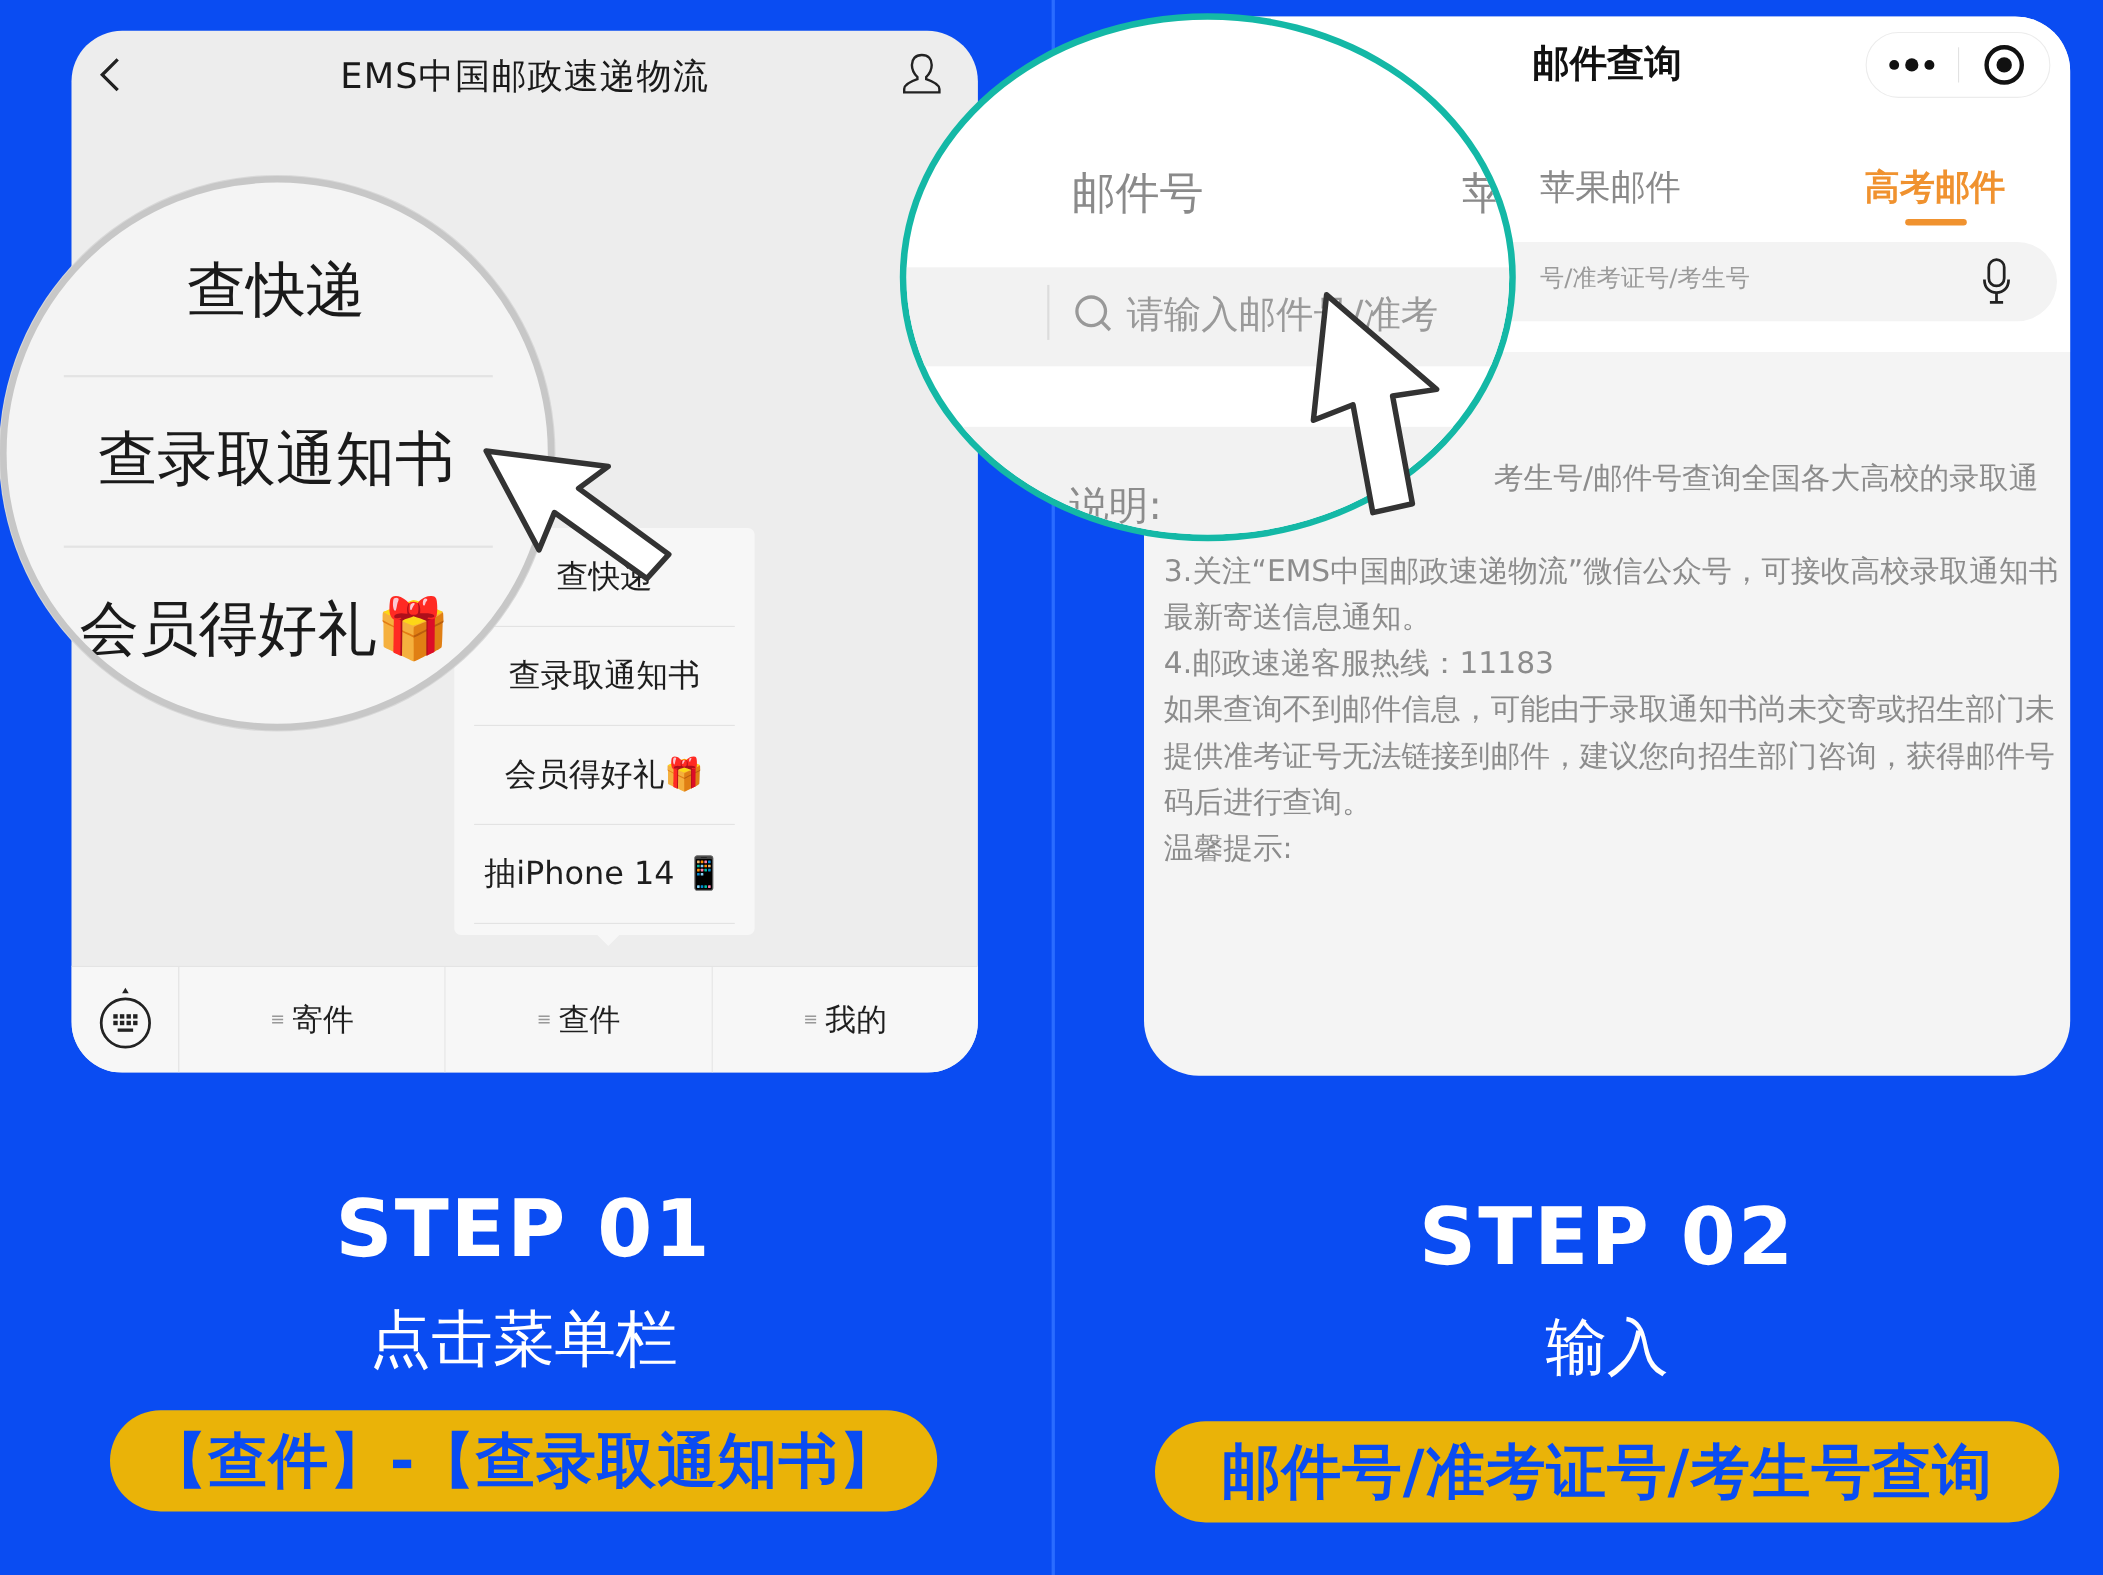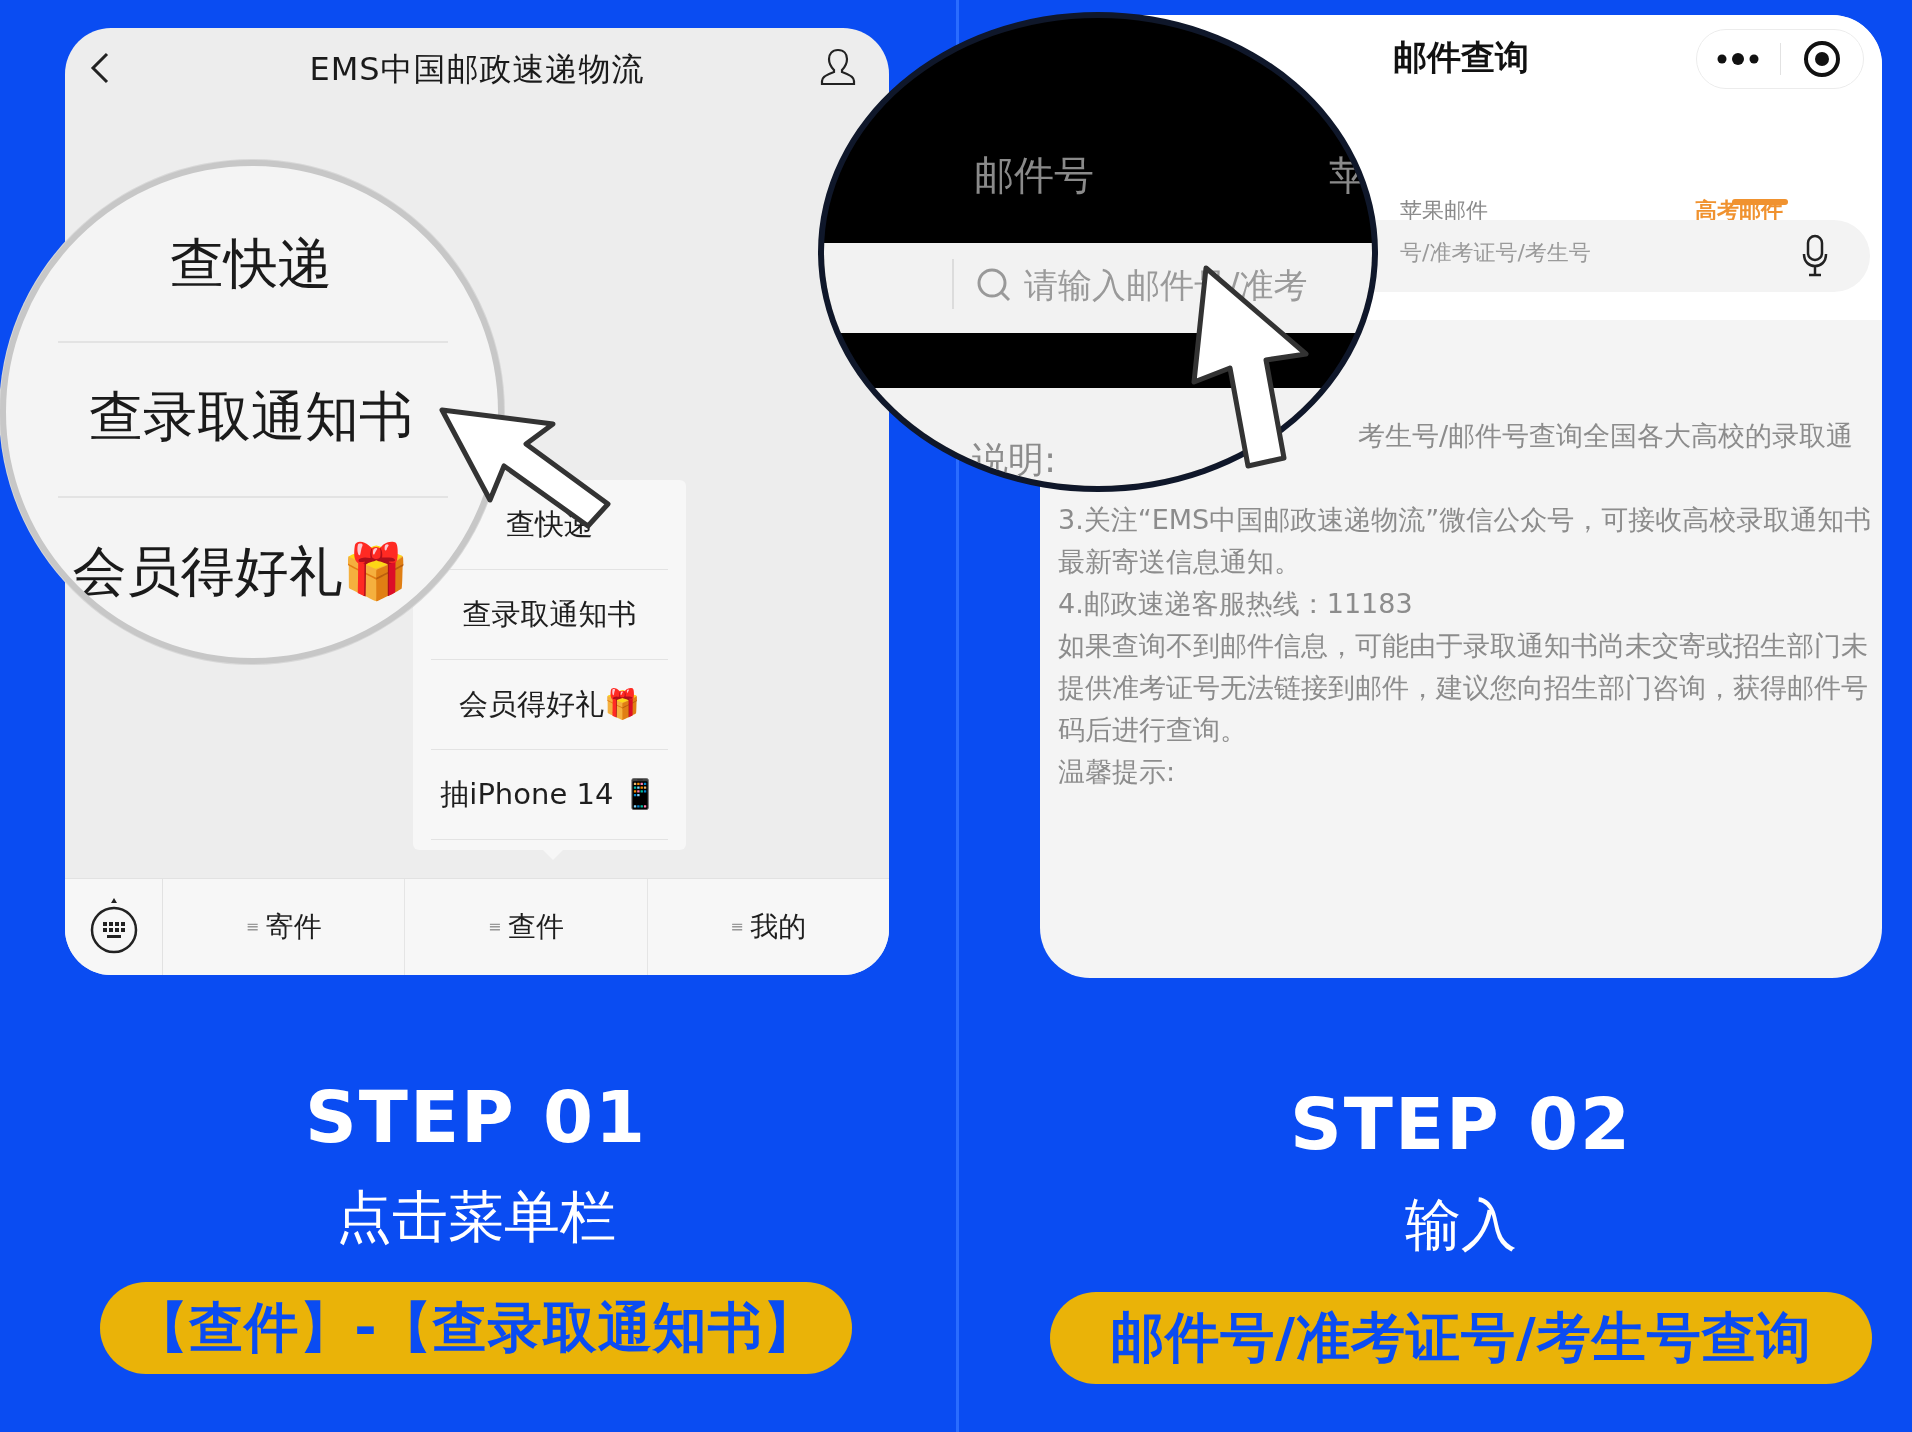--- a/index.html
+++ b/index.html
@@ -101,21 +101,21 @@
     position: absolute; right: 18px; top: 14px; width: 168px; height: 60px;
     border-radius: 30px; background: #fff; border: 1px solid #ececec;
     display: flex; align-items: center;
   }
   .capsule .more, .capsule .target {
     flex: 1; height: 100%; display: flex; align-items: center; justify-content: center;
   }
   .capsule .cap-sep { width: 1px; height: 32px; background: #e2e2e2; }
   .tabs { position: absolute; top: 120px; left: 0; width: 100%; height: 70px; }
   .tab {
-    position: absolute; font-size: 22px; color: #8a8a8a; margin-top: 47px;
+    position: absolute; font-size: 32px; color: #8a8a8a;
   }
   .tab.active { color: #f0922f; font-weight: bold; }
   .tab-underline {
     position: absolute; height: 6px; width: 56px; background: #f0922f; border-radius: 3px;
   }
   .search-box {
     position: absolute; left: 30px; right: 12px; top: 205px; height: 72px;
     background: #f3f3f3; border-radius: 36px;
   }
   .search-placeholder {
@@ -123,21 +123,21 @@
   }
   .mic-icon { position: absolute; right: 42px; top: 14px; width: 26px; height: 44px; }
 
   .desc {
     position: absolute; left: 18px; right: 10px; top: 400px;
     font-size: 27px; line-height: 42px; color: #8c8c8c;
   }
   .desc p { margin: 0; }
   .mag-right-circle {
     position: absolute; left: 880px; top: -30px; width: 500px; height: 500px;
-    border-radius: 50%; border: 6px solid #0f172a; background: #000000; overflow: hidden;
+    border-radius: 50%; border: 6px solid #14b8a6; background: #ffffff; overflow: hidden;
   }
   .mr-tab { position: absolute; font-size: 40px; color: #8a8a8a; }
   .mr-search {
     position: absolute; left: 0; top: 245px; width: 500px; height: 90px; background: #f2f2f2;
   }
   .mr-placeholder {
     position: absolute; left: 137px; top: 20px; font-size: 34px; color: #9a9a9a; white-space: nowrap;
   }
   .mr-gray { position: absolute; left: 0; top: 385px; width: 500px; height: 120px; background: #f2f2f2; }
   .mr-note { position: absolute; left: 8px; top: 420px; font-size: 36px; color: #8c8c8c; }

